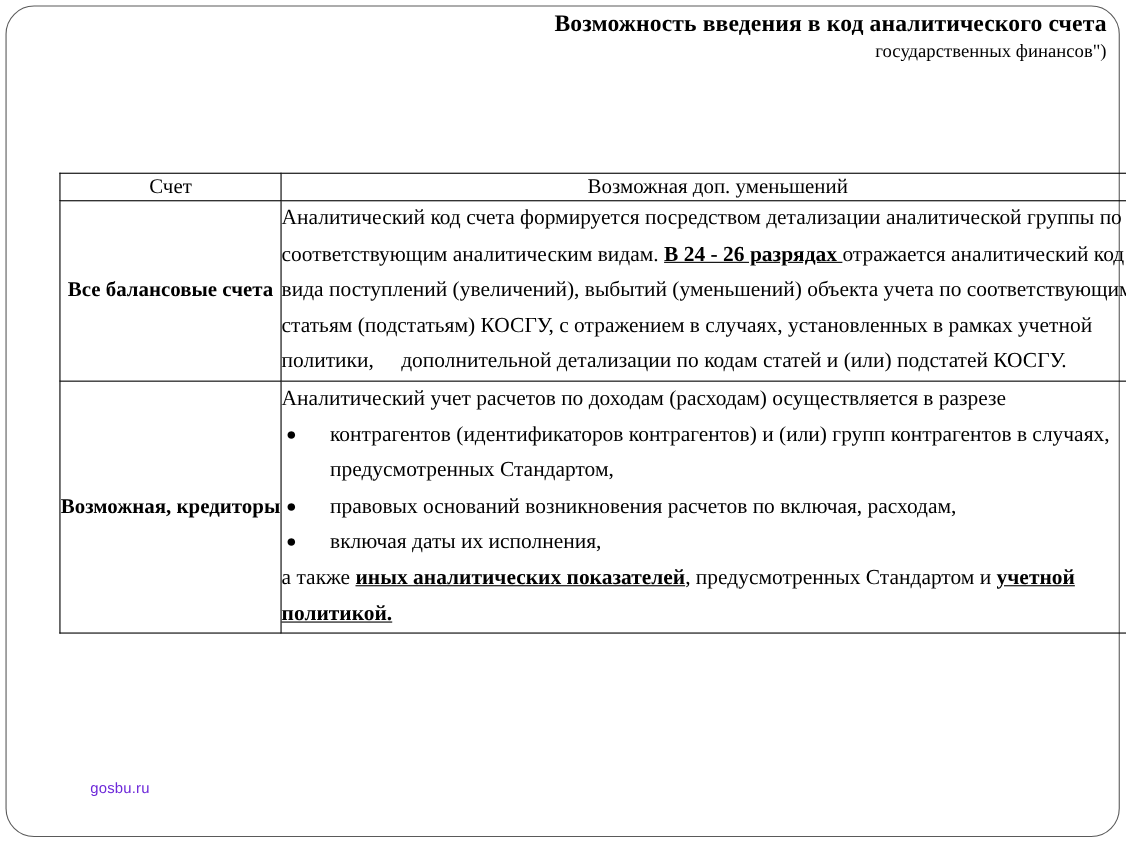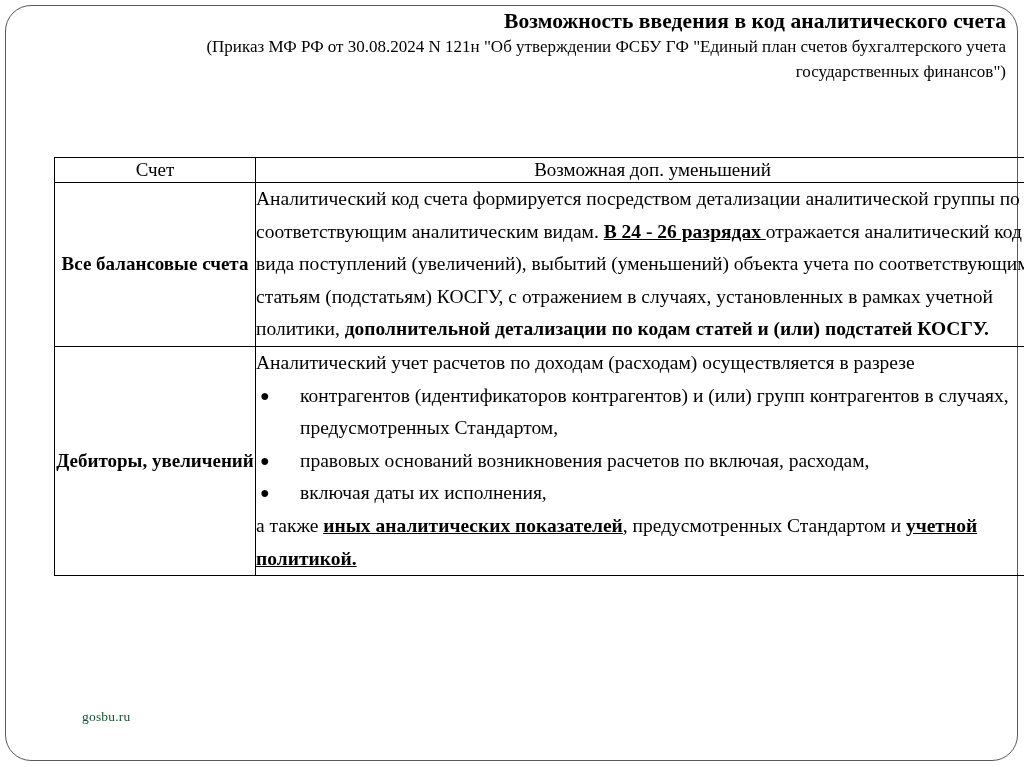--- a/index.html
+++ b/index.html
@@ -120,43 +120,42 @@
     margin: 0;
   }
   .bullets li .bullet-dot {
     position: absolute;
     left: 4px;
     top: 0;
     font-size: 16px;
     line-height: 32.6px;
   }
 
-  b, .b { font-weight: bold; }
+  b, .b { font-weight: normal; margin-left: 20px; }
   .bu { font-weight: bold; text-decoration: underline; }
 
   .footer-src {
     position: absolute;
     left: 82px;
     top: 709px;
     font-size: 13.5px;
-    color: #14532d;
-    font-family: Liberation Serif, serif;
+    color: #6d28d9;
+    font-family: Liberation Sans, sans-serif;
     letter-spacing: 0.2px;
   }
 </style>
 </head>
 <body>
 
 <div class="slide">
 
   <div class="slide-frame"></div>
 
   <div class="head-block">
     <div class="title">Возможность введения в код аналитического счета</div>
-    <div class="subtitle">(Приказ МФ РФ от 30.08.2024 N 121н "Об утверждении ФСБУ ГФ "Единый план счетов бухгалтерского учета</div>
     <div class="subtitle">государственных финансов")</div>
   </div>
 
   <div class="tbl-wrap">
     <table class="grid">
       <colgroup>
           <col class="c1">
           <col class="c2">
         </colgroup>
       <thead>
@@ -166,21 +165,21 @@
         </tr>
       </thead>
       <tbody>
           <tr>
             <td class="acell">Все балансовые счета</td>
             <td class="bcell">
               <p><span>Аналитический код счета формируется посредством детализации аналитической группы по соответствующим аналитическим видам. </span><span class="bu">В 24 - 26 разрядах </span><span>отражается аналитический код вида поступлений (увеличений), выбытий (уменьшений) объекта учета по соответствующим статьям (подстатьям) КОСГУ, с отражением в случаях, установленных в рамках учетной политики, </span><span class="b">дополнительной детализации по кодам статей и (или) подстатей КОСГУ.</span></p>
             </td>
           </tr>
           <tr>
-            <td class="acell">Дебиторы, увеличений</td>
+            <td class="acell">Возможная, кредиторы</td>
             <td class="bcell">
               <p><span>Аналитический учет расчетов по доходам (расходам) осуществляется в разрезе</span></p>
               <ul class="bullets">
                 <li><span class="bullet-dot">●</span><span>контрагентов (идентификаторов контрагентов) и (или) групп контрагентов в случаях, предусмотренных Стандартом,</span></li>
                 <li><span class="bullet-dot">●</span><span>правовых оснований возникновения расчетов по включая, расходам,</span></li>
                 <li><span class="bullet-dot">●</span><span>включая даты их исполнения,</span></li>
               </ul>
               <p><span>а также </span><span class="bu">иных аналитических показателей</span><span>, предусмотренных Стандартом и </span><span class="bu">учетной политикой.</span></p>
             </td>
           </tr>

